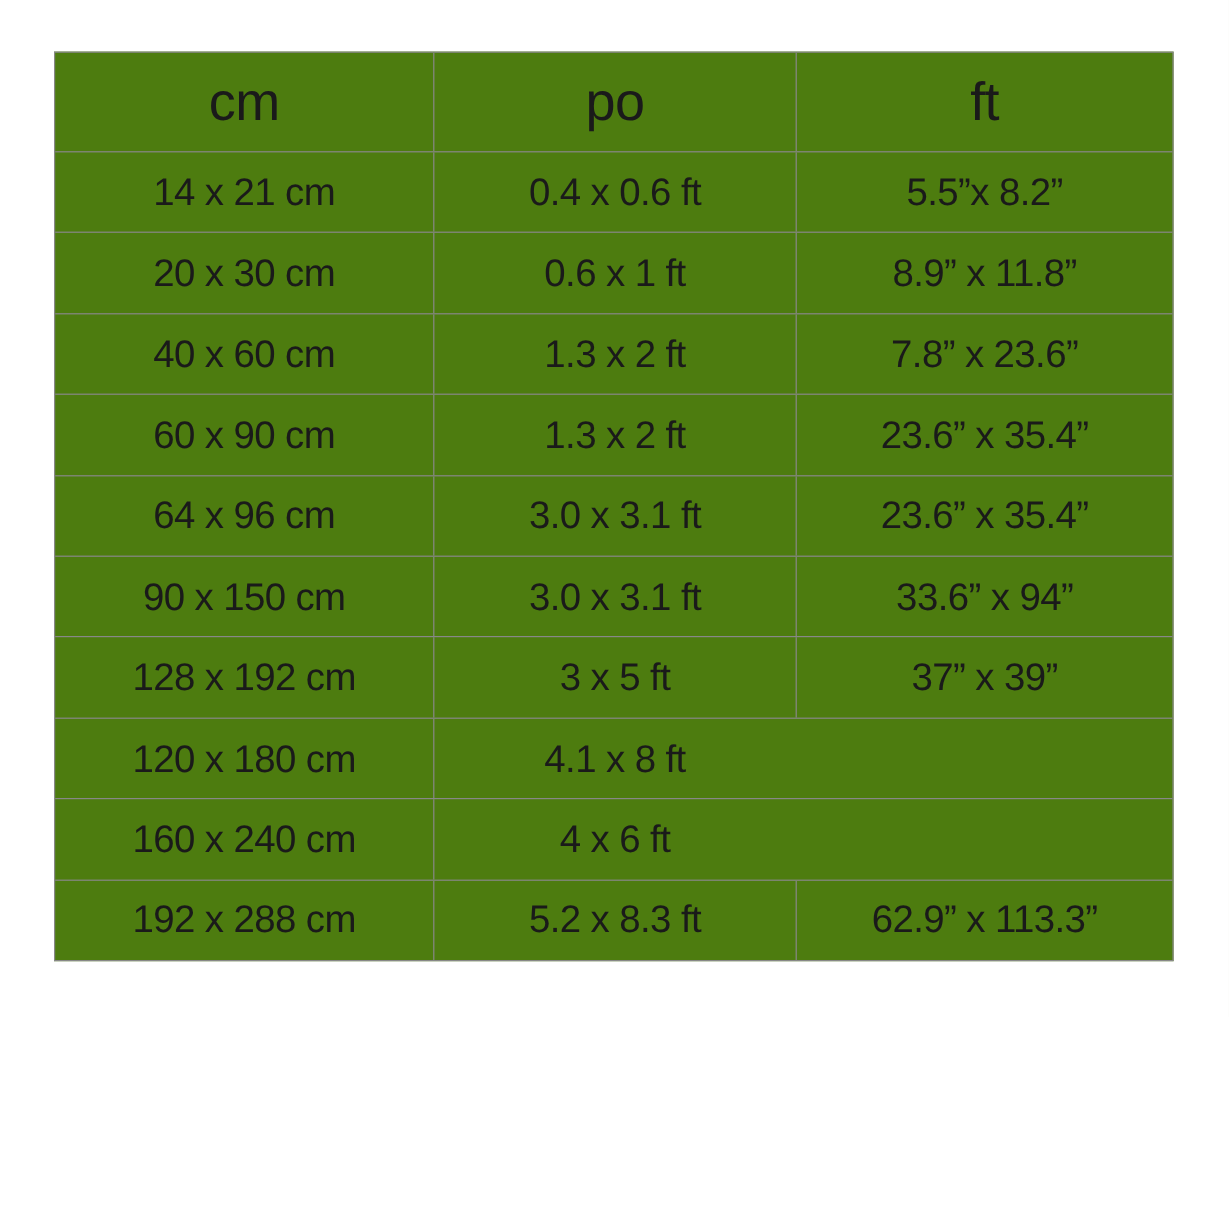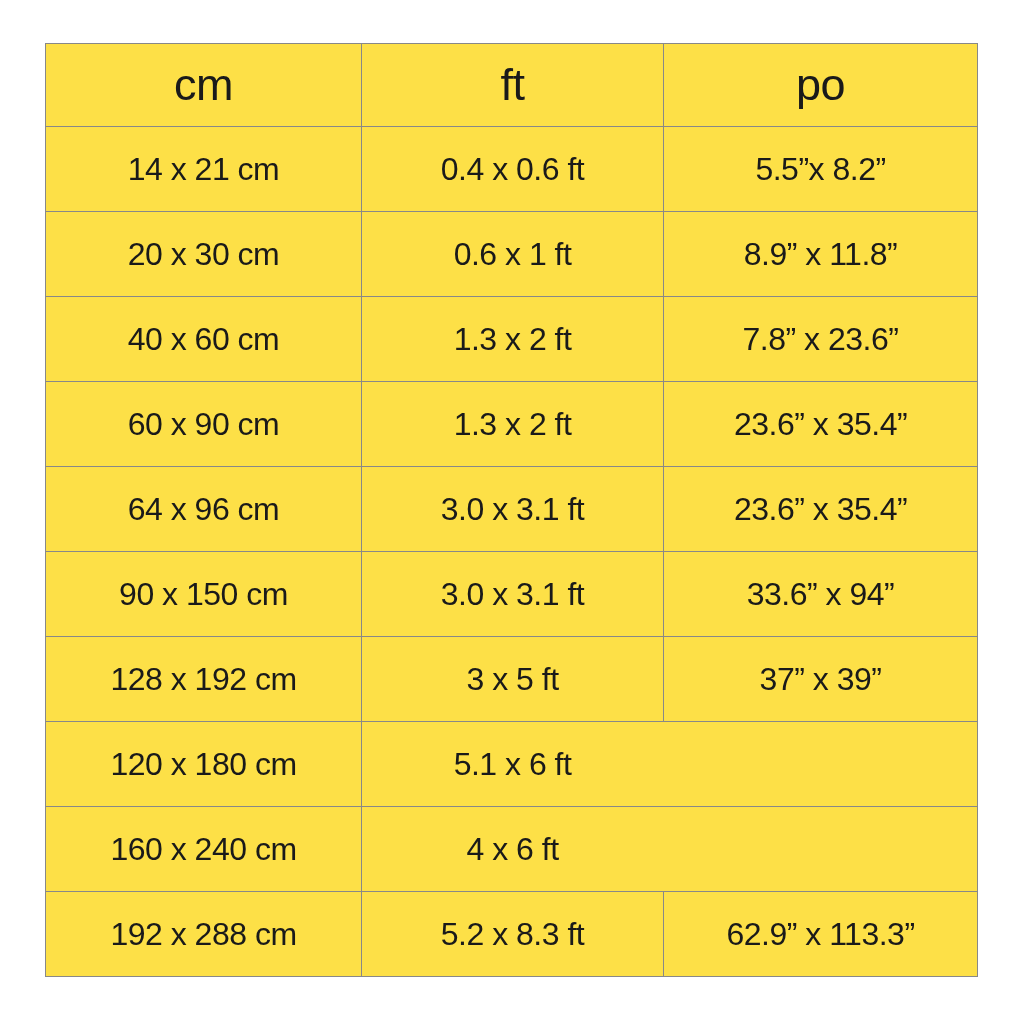--- a/index.html
+++ b/index.html
@@ -14,25 +14,25 @@
     background: #ffffff;
     font-family: "Liberation Sans", sans-serif;
     color: #1a1a1a;
     overflow: hidden;
   }
   .tbl {
     position: absolute;
     left: 45px;
     top: 43px;
     width: 933px;
-    height: 934px;
+    height: 758px;
     border: 1px solid #888888;
     display: flex;
     flex-direction: column;
-    background: #fde047;
+    background: #4d7c0f;
     box-sizing: border-box;
   }
   .row {
     display: grid;
     grid-template-columns: 315px 302px 1fr;
   }
   .header-row {
     height: 82px;
     flex: 0 0 82px;
   }
@@ -61,22 +61,22 @@
     font-size: 45px;
   }
 </style>
 </head>
 <body>
 
 <div class="canvas">
   <div class="tbl">
     <div class="row header-row">
       <div class="cell">cm</div>
+      <div class="cell">po</div>
       <div class="cell">ft</div>
-      <div class="cell">po</div>
     </div>
     <div class="tbody">
         <div class="row">
           <div class="cell">14 x 21 cm</div>
           <div class="cell">0.4 x 0.6 ft</div>
           <div class="cell">5.5”x 8.2”</div>
         </div>
         <div class="row">
           <div class="cell">20 x 30 cm</div>
           <div class="cell">0.6 x 1 ft</div>
@@ -102,21 +102,21 @@
           <div class="cell">3.0 x 3.1 ft</div>
           <div class="cell">33.6” x 94”</div>
         </div>
         <div class="row">
           <div class="cell">128 x 192 cm</div>
           <div class="cell">3 x 5 ft</div>
           <div class="cell">37” x 39”</div>
         </div>
         <div class="row">
           <div class="cell">120 x 180 cm</div>
-          <div class="cell">5.1 x 6 ft</div>
+          <div class="cell">4.1 x 8 ft</div>
         </div>
         <div class="row">
           <div class="cell">160 x 240 cm</div>
           <div class="cell">4 x 6 ft</div>
         </div>
         <div class="row">
           <div class="cell">192 x 288 cm</div>
           <div class="cell">5.2 x 8.3 ft</div>
           <div class="cell">62.9” x 113.3”</div>
         </div>

